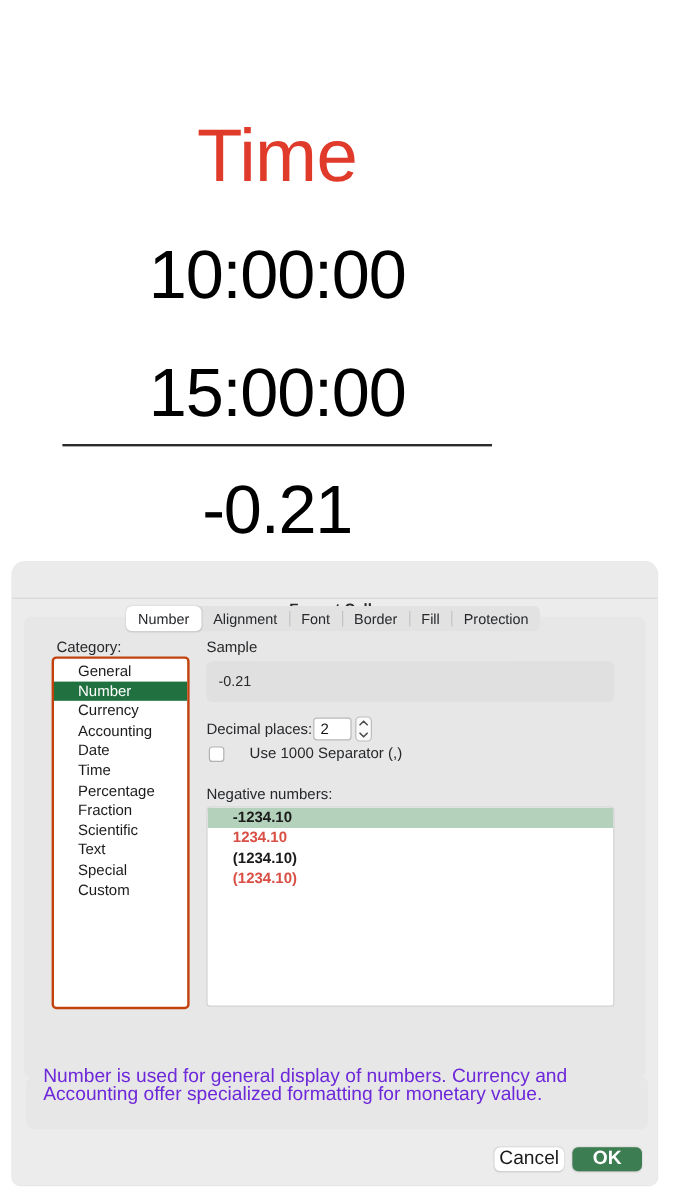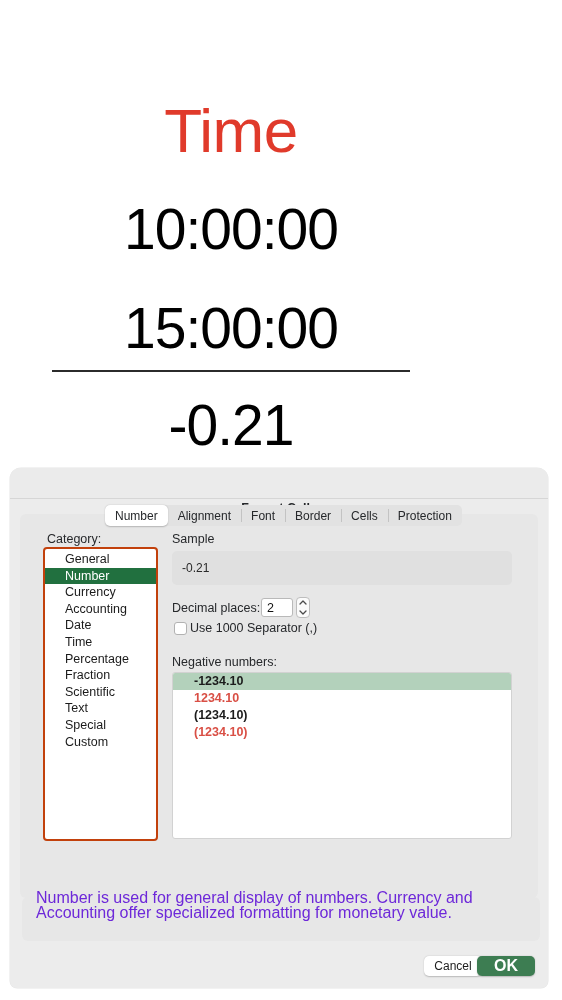--- a/index.html
+++ b/index.html
@@ -245,21 +245,21 @@
   }
   #separator-checkbox {
     width: 13px;
     height: 13px;
     background: #ffffff;
     border: 1px solid #b2b2b2;
     border-radius: 3px;
     box-sizing: border-box;
   }
   #separator-label {
-    margin-left: 3px;
+    margin-left: 21px;
     font-size: 12.5px;
     color: #26282b;
     white-space: nowrap;
   }
 
   
   #negative-listbox {
     position: absolute;
     left: 172px;
     top: 672px;
@@ -306,26 +306,25 @@
   #cancel-button {
     position: absolute;
     left: 412px;
     top: 956px;
     width: 58px;
     height: 20px;
     background: #ffffff;
     border: none;
     border-radius: 5px;
     box-shadow: 0 0.5px 1.5px rgba(0,0,0,0.22);
-    font-size: 12px;
+    font-size: 16px;
     color: #1c1c1c;
     font-family: "Liberation Sans", sans-serif;
     cursor: default;
     padding: 0;
-    margin-left: 12px;
   }
   #ok-button {
     position: absolute;
     left: 477px;
     top: 956px;
     width: 58px;
     height: 20px;
     background: #3d7d52;
     border: none;
     border-radius: 5px;
@@ -354,21 +353,21 @@
   <div id="panel"></div>
 </div>
 
 <div id="dialog-title" style="position:absolute; left:10px; top:475px; width:538px;">Format Cells</div>
 
 <div id="tabbar" style="top:505px;">
   <div class="tab active">Number</div>
   <div class="tab">Alignment</div>
   <div class="tab">Font</div>
   <div class="tab">Border</div>
-  <div class="tab">Cells</div>
+  <div class="tab">Fill</div>
   <div class="tab">Protection</div>
 </div>
 
 <div class="field-label" id="category-label">Category:</div>
 <div id="category-listbox">
   <div class="cat-item">General</div>
   <div class="cat-item selected">Number</div>
   <div class="cat-item">Currency</div>
   <div class="cat-item">Accounting</div>
   <div class="cat-item">Date</div>

